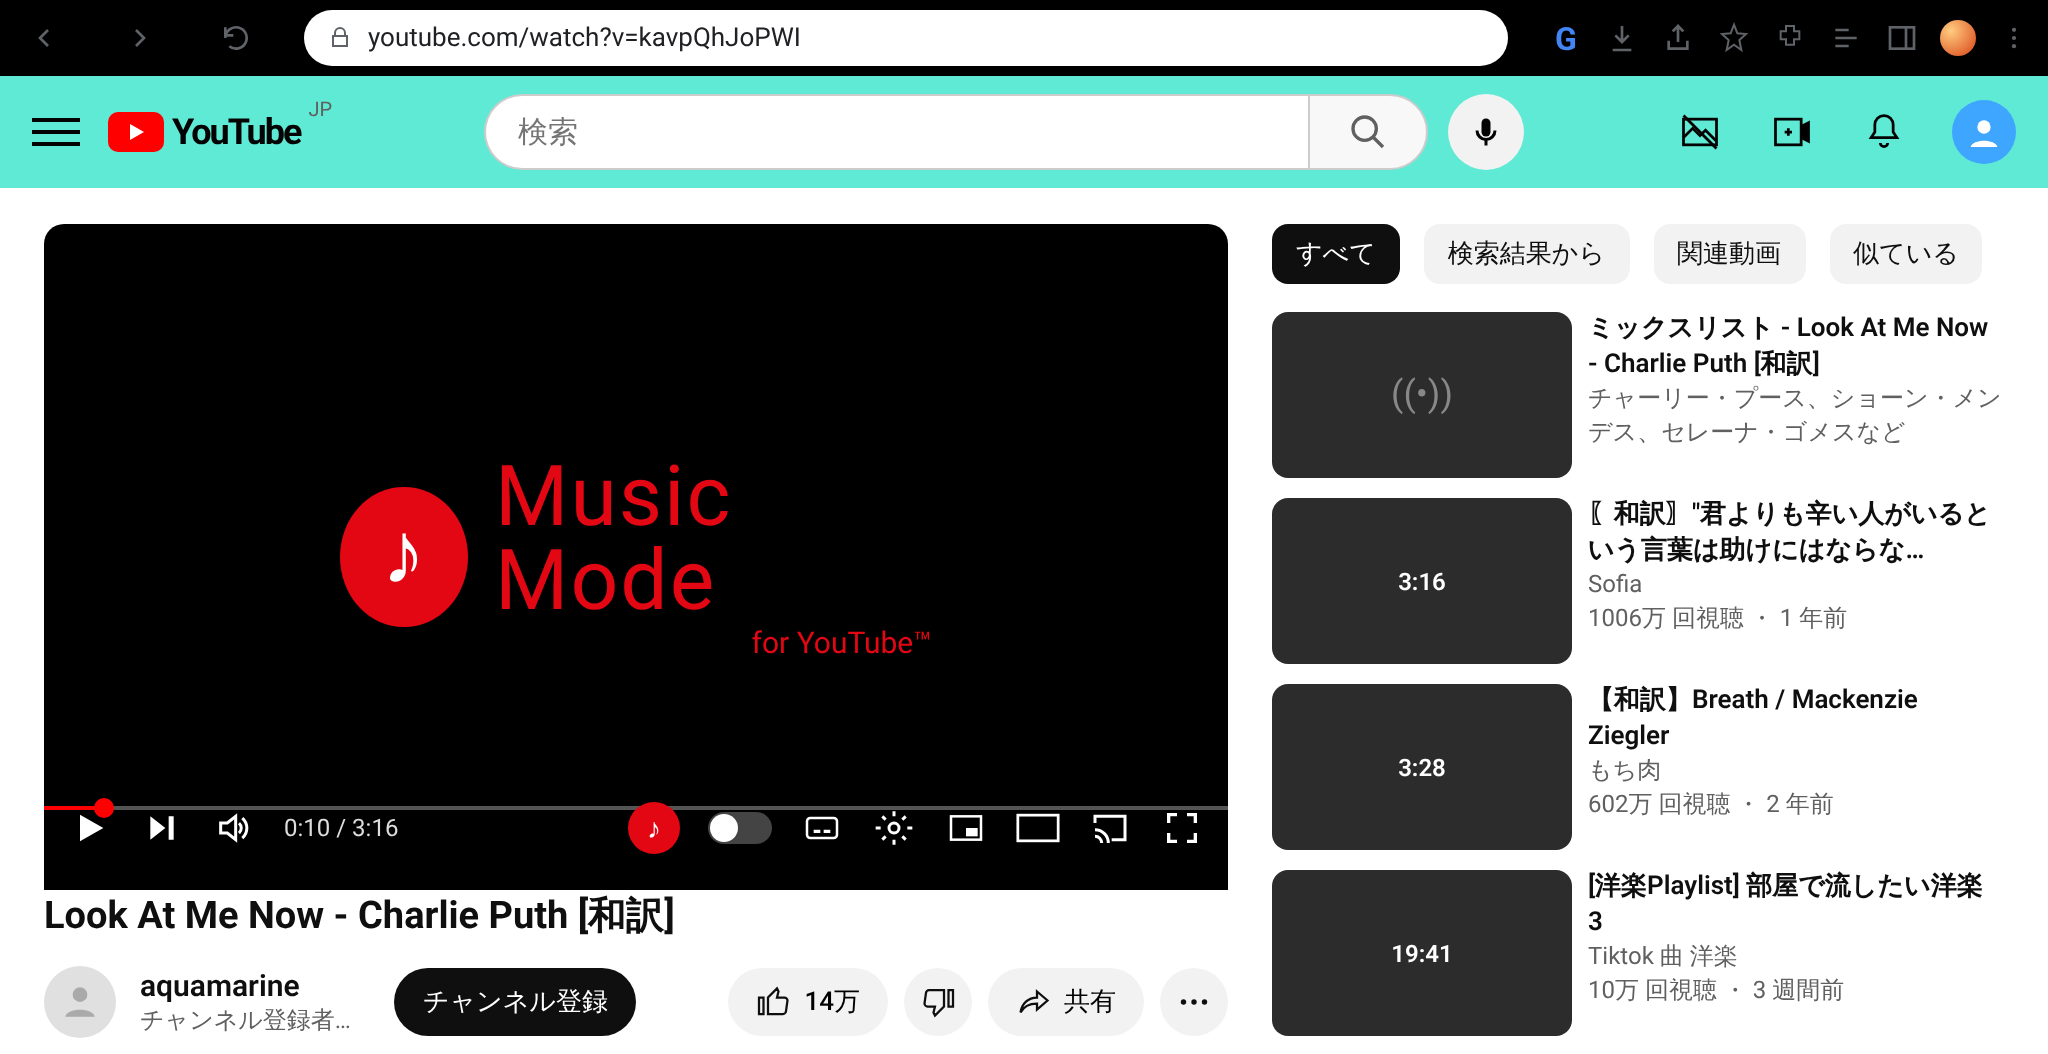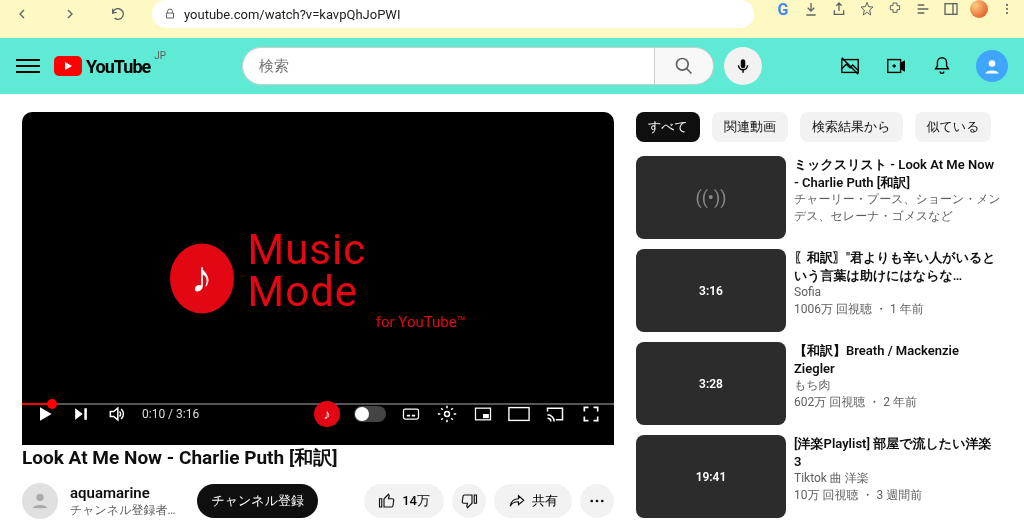--- a/index.html
+++ b/index.html
@@ -1,19 +1,19 @@
 <!DOCTYPE html>
 <html><head>
 <meta charset="utf-8">
 <style>
 * { margin: 0; padding: 0; box-sizing: border-box; font-family: "Roboto", Arial, sans-serif; }
 body { background: #fff; width: 1024px; height: 527px; overflow: hidden; }
 
 
-.browser-bar { height: 38px; background: #fef9c3; display: flex; align-items: flex-start; padding: 0 8px; gap: 20px; }
+.browser-bar { height: 38px; background: #000000; display: flex; align-items: center; padding: 0 8px; gap: 20px; }
 .nav-btn { width: 28px; height: 28px; display: flex; align-items: center; justify-content: center; color: #5f6368; border-radius: 50%; cursor: pointer; }
 .addr-box { flex: 1; height: 28px; background: #fff; border-radius: 14px; display: flex; align-items: center; padding: 0 12px; gap: 8px; color: #202124; font-size: 13px; }
 .lock-icon { color: #5f6368; }
 .chrome-right { display: flex; gap: 10px; align-items: center; }
 .chrome-icon { width: 18px; height: 18px; display: flex; align-items: center; justify-content: center; color: #5f6368; }
 .avatar-dot { width: 18px; height: 18px; border-radius: 50%; background: radial-gradient(circle at 30% 30%, #ffcc80, #d84315); }
 
 
 .masthead { height: 56px; display: flex; align-items: center; padding: 0 16px; gap: 24px; background: #5eead4; }
 .mh-left { display: flex; align-items: center; gap: 14px; }
@@ -329,22 +329,22 @@
               <circle cx="19" cy="12" r="1.8" fill="#0f0f0f"></circle>
             </svg>
           </div>
       </div>
     </div>
   </div>
 
   <div class="secondary">
     <div class="chips">
       <div class="chip active">すべて</div>
+      <div class="chip">検索結果から</div>
       <div class="chip">関連動画</div>
-      <div class="chip">検索結果から</div>
       <div class="chip">似ている</div>
       <div class="chip-scroll">
           <svg width="18" height="18" viewBox="0 0 24 24">
             <path d="M9 6l6 6-6 6" stroke="#0f0f0f" stroke-width="2" fill="none"></path>
           </svg>
         </div>
     </div>
 
     <div id="rec-list">
         <div class="rec-item">

